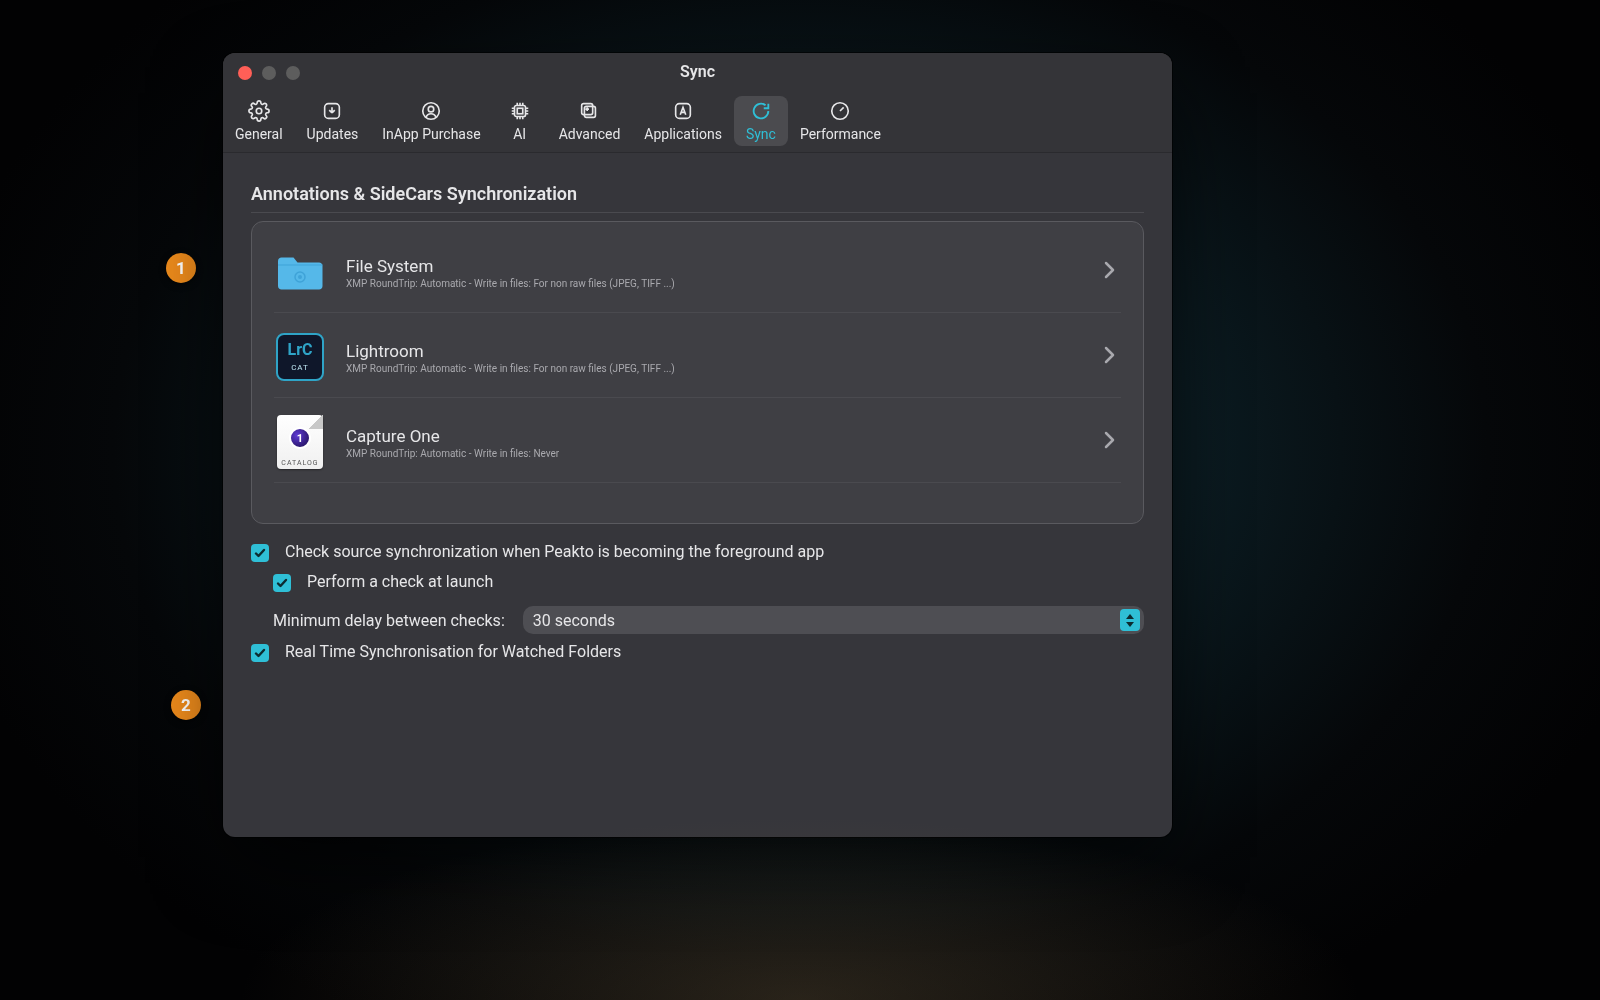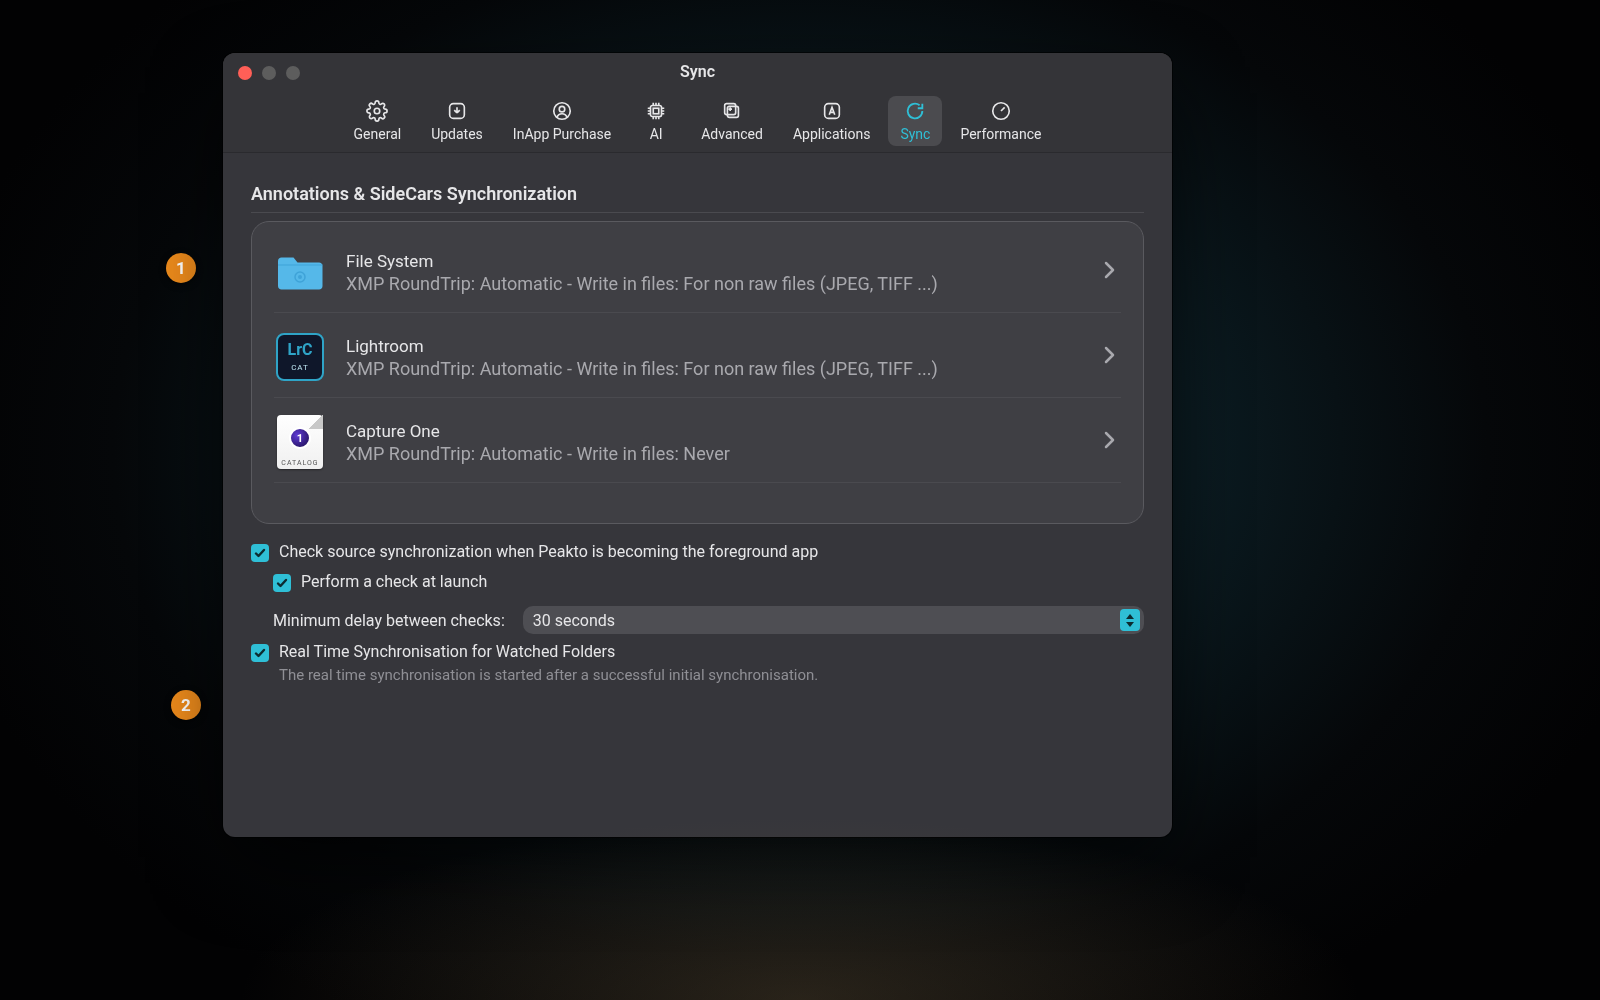--- a/index.html
+++ b/index.html
@@ -43,55 +43,55 @@
     position:relative;
   }
   .traffic-lights{position:absolute;left:15px;top:13px;display:flex;gap:10px;}
   .tl{width:14px;height:14px;border-radius:50%;}
   .tl.red{background:#ff5f57;}
   .tl.yellow{background:#5d5d5d;}
   .tl.green{background:#5d5d5d;}
   .win-title{position:absolute;top:9px;left:0;right:0;text-align:center;font-weight:600;font-size:16px;}
   .toolbar{
     position:absolute;left:0;right:0;bottom:6px;height:58px;
-    display:flex;justify-content:center;align-items:flex-end;gap:6px;
+    display:flex;justify-content:flex-start;align-items:flex-end;gap:0;
   }
   .toolbtn{
     display:flex;flex-direction:column;align-items:center;justify-content:flex-end;
     min-width:54px;padding:4px 12px 4px;border-radius:8px;cursor:default;
     color:var(--text);
   }
   .toolbtn.active{background:#4b4b4f;color:var(--accent);}
   .toolbtn .label{font-size:14px;margin-top:4px;white-space:nowrap;}
   .toolbtn.active .label{color:var(--accent);}
   .tool-icon{width:22px;height:22px;display:flex;align-items:center;justify-content:center;}
   .tool-icon svg{display:block;}
   
   .content{padding:20px 28px 18px;}
   .section-title{font-size:18px;font-weight:600;color:var(--text);margin:10px 0 8px;}
   .section-underline{height:1px;background:var(--row-sep);margin:0 0 8px;}
   .panel{
     background:var(--panel-bg);
     border:1px solid var(--panel-border);
-    border-radius:18px;
+    border-radius:12px;
     padding:6px 22px 40px;
   }
   .row{
     display:flex;align-items:center;gap:20px;
     padding:18px 0 14px;border-bottom:1px solid var(--row-sep);
     cursor:default;
   }
   .row:last-child{border-bottom:1px solid var(--row-sep);}
   .row .app-icon{width:52px;height:52px;flex:0 0 52px;display:flex;align-items:center;justify-content:center;}
   .row .texts{flex:1;min-width:0;}
   .row .title{font-size:17px;color:var(--text);}
-  .row .sub{font-size:18px;color:var(--text-dim);margin-top:2px;}
+  .row .sub{font-size:10px;color:var(--text-dim);margin-top:2px;}
   .row .chev{flex:0 0 18px;color:var(--text-dim);}
 
-  .check-line{display:flex;align-items:flex-start;gap:10px;margin-top:18px;font-size:16px;}
+  .check-line{display:flex;align-items:flex-start;gap:16px;margin-top:18px;font-size:16px;}
   .check-line.indent{margin-left:22px;margin-top:10px;}
   .check-line .box{
     width:18px;height:18px;border-radius:4px;background:var(--accent);
     display:flex;align-items:center;justify-content:center;flex:0 0 18px;margin-top:2px;
   }
   .check-line .box svg{display:block;}
   .check-line .lbl{color:var(--text);}
   .help-text{margin:4px 0 0 28px;color:var(--text-dimmer);font-size:15px;}
 
   .delay-line{display:flex;align-items:center;gap:18px;margin:14px 0 0 22px;font-size:16px;}
@@ -336,17 +336,16 @@
       </div>
 
       <div class="check-line" style="margin-top:8px;">
         <span class="box">
           <svg width="12" height="12" viewBox="0 0 12 12" fill="none" stroke="#0d2b30" stroke-width="2.4" stroke-linecap="round" stroke-linejoin="round">
               <path d="M2 6.5l2.5 2.5L10 3"></path>
             </svg>
         </span>
         <span class="lbl">Real Time Synchronisation for Watched Folders</span>
       </div>
-      <div class="help-text">The real time synchronisation is started after a successful initial synchronisation.</div>
 
     </div>
   </div>
 </div>
 
 </body></html>

